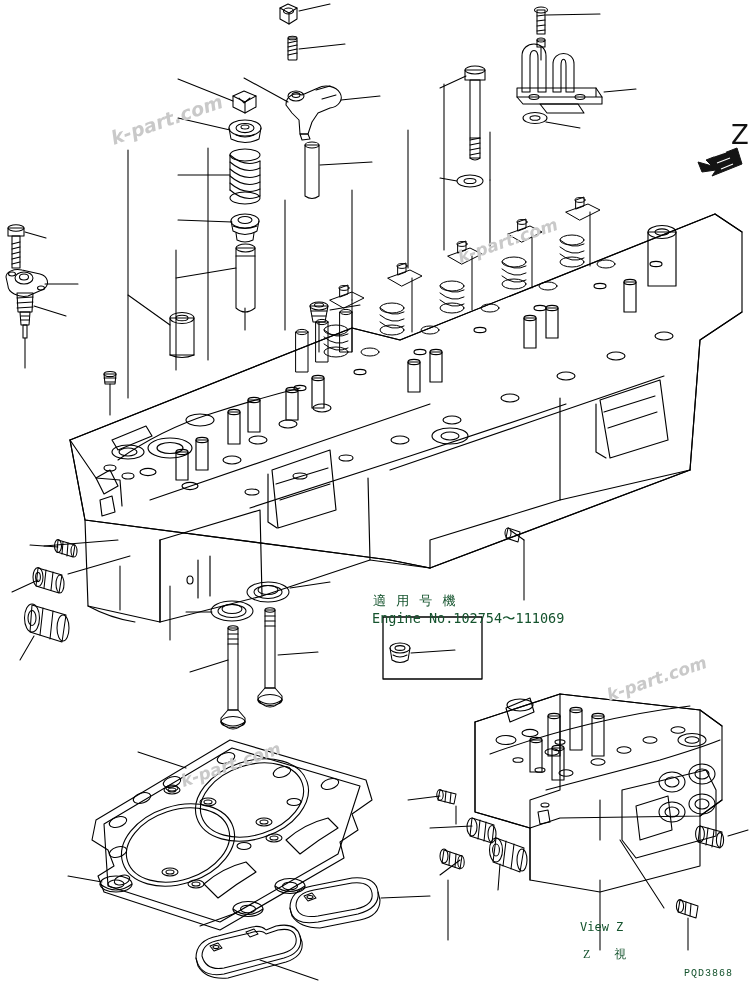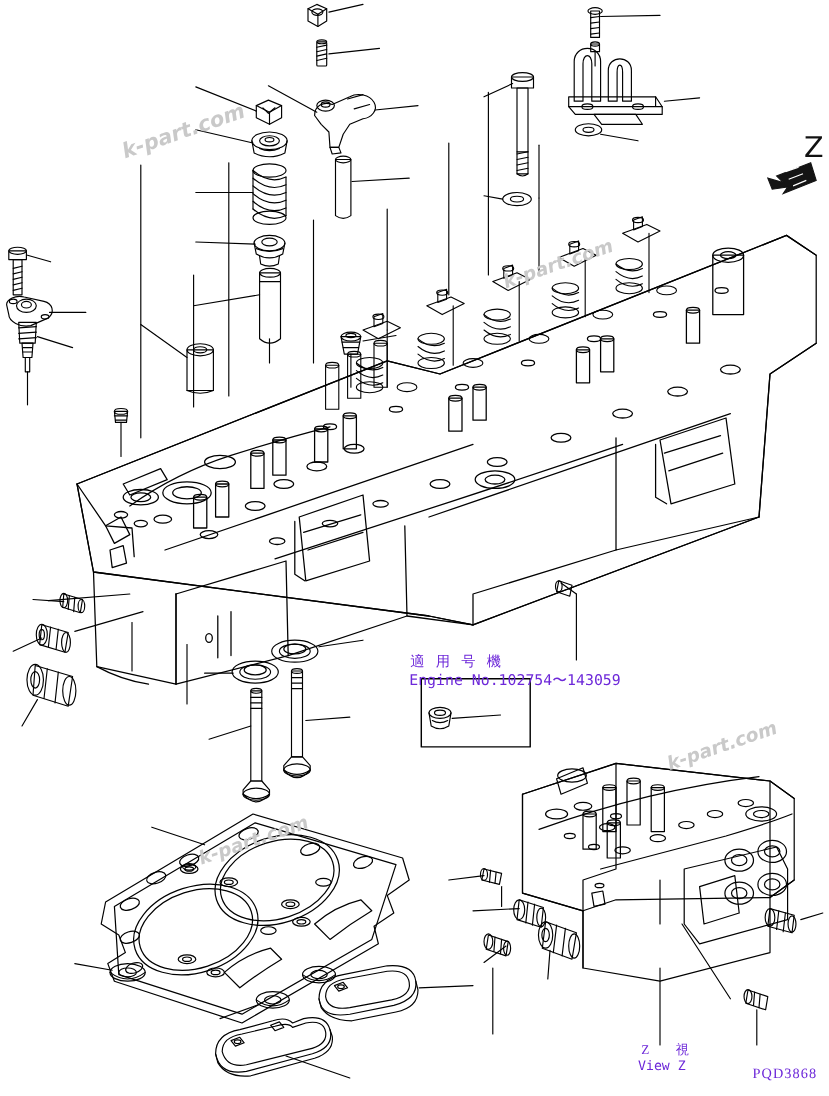--- a/index.html
+++ b/index.html
@@ -1,25 +1,25 @@
 <!DOCTYPE html>
 <html><head>
 <meta charset="utf-8">
 <style>
   html,body{margin:0;padding:0;background:#fff;}
   body{width:754px;height:996px;position:relative;overflow:hidden;
        font-family:"DejaVu Sans Mono",monospace;}
   #sheet{position:absolute;left:0;top:0;width:754px;height:996px;background:#ffffff;}
   svg.layer{position:absolute;left:0;top:0;width:754px;height:996px;}
-  .lbl{position:absolute;white-space:pre;color:#6d28d9;}
+  .lbl{position:absolute;white-space:pre;color:#14532d;}
   .jp{font-family:"DejaVu Sans",sans-serif;letter-spacing:3px;font-size:13px;}
   .eng{font-family:"DejaVu Sans Mono",monospace;font-size:13.5px;letter-spacing:0px;}
   .viewz-jp{font-family:Liberation Serif, serif;font-size:12px;letter-spacing:6px;}
   .viewz-en{font-family:"DejaVu Sans Mono",monospace;font-size:12px;}
-  .code{font-family:Liberation Serif, serif;font-size:13px;letter-spacing:1px;}
+  .code{font-family:Liberation Mono, monospace;font-size:10px;letter-spacing:1px;}
   .zmark{font-family:"DejaVu Sans",sans-serif;font-size:26px;color:#111;}
   .wm{position:absolute;color:#c9c9c9;font-family:"DejaVu Sans",sans-serif;
       font-weight:bold;font-style:italic;white-space:nowrap;pointer-events:none;
       user-select:none;}
 </style>
 </head>
 <body>
 
 <div id="sheet">
 
@@ -653,24 +653,24 @@
       <path d="M600 880 L600 950"></path>
     </g>
 
     <g>
       <path d="M737 148 L706 160 L712 166 L698 162 L702 172 L716 170 L712 176 L742 164 Z" fill="#141414" stroke="#141414" stroke-width="1"></path>
       <path d="M714 156 L726 152 M717 163 L730 158 M721 169 L733 164" fill="none" stroke="#ffffff" stroke-width="1.1"></path>
     </g>
   </svg>
 
   <div class="lbl jp" style="left:373px;top:592px;">適 用 号 機</div>
-  <div class="lbl eng" style="left:372px;top:610px;">Engine No.102754〜143059</div>
+  <div class="lbl eng" style="left:372px;top:610px;">Engine No.102754〜111069</div>
 
   <div class="lbl viewz-jp" style="left:583px;top:946px;">Z  視</div>
-  <div class="lbl viewz-en" style="left:580px;top:962px;">View Z</div>
+  <div class="lbl viewz-en" style="left:580px;top:920px;">View Z</div>
 
   <div class="lbl code" style="left:684px;top:968px;">PQD3868</div>
 
   <div class="lbl zmark" style="left:731px;top:120px;">Z</div>
 
   <div class="wm" style="left: 108px; top: 128px; font-size: 19px; color: rgb(201, 201, 201); transform: rotate(-19deg); transform-origin: left top;">k-part.com</div>
   <div class="wm" style="left: 455px; top: 248px; font-size: 17px; color: rgb(201, 201, 201); transform: rotate(-19deg); transform-origin: left top;">k-part.com</div>
   <div class="wm" style="left: 604px; top: 686px; font-size: 17px; color: rgb(201, 201, 201); transform: rotate(-19deg); transform-origin: left top;">k-part.com</div>
   <div class="wm" style="left: 178px; top: 772px; font-size: 17px; color: rgb(201, 201, 201); transform: rotate(-19deg); transform-origin: left top;">k-part.com</div>
 

